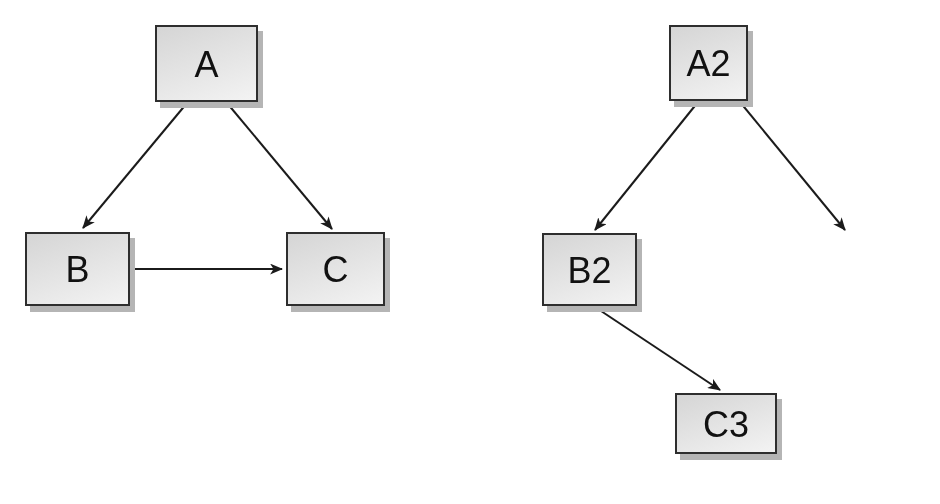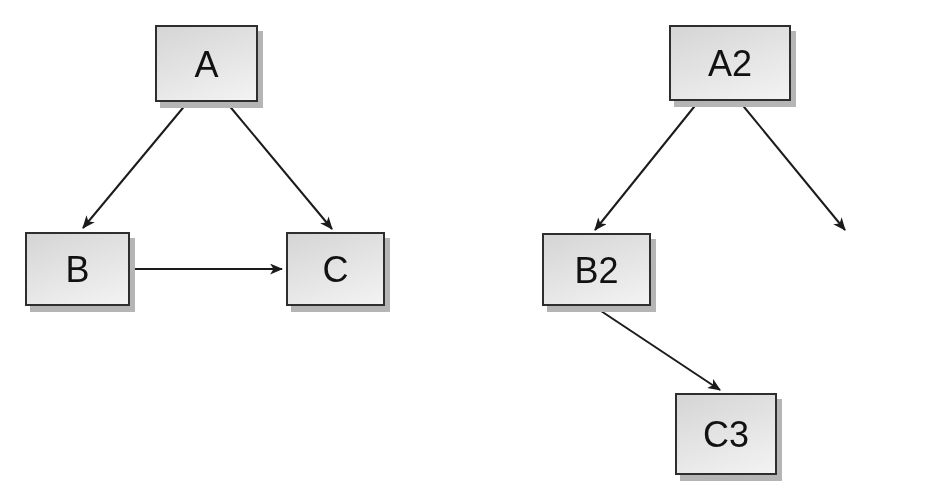--- a/index.html
+++ b/index.html
@@ -57,22 +57,22 @@
     </svg>
 <div class="node" style="left: 155px; top: 25px; width: 103px; height: 77px; background: linear-gradient(160deg, rgb(213, 213, 213) 0%, rgb(243, 243, 243) 100%); border-color: rgb(46, 46, 46); box-shadow: rgb(181, 181, 181) 5px 6px 0px; color: rgb(17, 17, 17);">
       <span>A</span>
     </div>
     <div class="node" style="left: 25px; top: 232px; width: 105px; height: 74px; background: linear-gradient(160deg, rgb(213, 213, 213) 0%, rgb(243, 243, 243) 100%); border-color: rgb(46, 46, 46); box-shadow: rgb(181, 181, 181) 5px 6px 0px; color: rgb(17, 17, 17);">
       <span>B</span>
     </div>
     <div class="node" style="left: 286px; top: 232px; width: 99px; height: 74px; background: linear-gradient(160deg, rgb(213, 213, 213) 0%, rgb(243, 243, 243) 100%); border-color: rgb(46, 46, 46); box-shadow: rgb(181, 181, 181) 5px 6px 0px; color: rgb(17, 17, 17);">
       <span>C</span>
     </div>
-    <div class="node" style="left: 669px; top: 25px; width: 122px; height: 76px; background: linear-gradient(160deg, rgb(213, 213, 213) 0%, rgb(243, 243, 243) 100%); border-color: rgb(46, 46, 46); box-shadow: rgb(181, 181, 181) 5px 6px 0px; color: rgb(17, 17, 17);">
+    <div class="node" style="left: 669px; top: 25px; width: 79px; height: 76px; background: linear-gradient(160deg, rgb(213, 213, 213) 0%, rgb(243, 243, 243) 100%); border-color: rgb(46, 46, 46); box-shadow: rgb(181, 181, 181) 5px 6px 0px; color: rgb(17, 17, 17);">
       <span>A2</span>
     </div>
-    <div class="node" style="left: 542px; top: 233px; width: 109px; height: 73px; background: linear-gradient(160deg, rgb(213, 213, 213) 0%, rgb(243, 243, 243) 100%); border-color: rgb(46, 46, 46); box-shadow: rgb(181, 181, 181) 5px 6px 0px; color: rgb(17, 17, 17);">
+    <div class="node" style="left: 542px; top: 233px; width: 95px; height: 73px; background: linear-gradient(160deg, rgb(213, 213, 213) 0%, rgb(243, 243, 243) 100%); border-color: rgb(46, 46, 46); box-shadow: rgb(181, 181, 181) 5px 6px 0px; color: rgb(17, 17, 17);">
       <span>B2</span>
     </div>
-    <div class="node" style="left: 675px; top: 393px; width: 102px; height: 82px; background: linear-gradient(160deg, rgb(213, 213, 213) 0%, rgb(243, 243, 243) 100%); border-color: rgb(46, 46, 46); box-shadow: rgb(181, 181, 181) 5px 6px 0px; color: rgb(17, 17, 17);">
+    <div class="node" style="left: 675px; top: 393px; width: 102px; height: 61px; background: linear-gradient(160deg, rgb(213, 213, 213) 0%, rgb(243, 243, 243) 100%); border-color: rgb(46, 46, 46); box-shadow: rgb(181, 181, 181) 5px 6px 0px; color: rgb(17, 17, 17);">
       <span>C3</span>
     </div>
   </div>
 
 </body></html>

